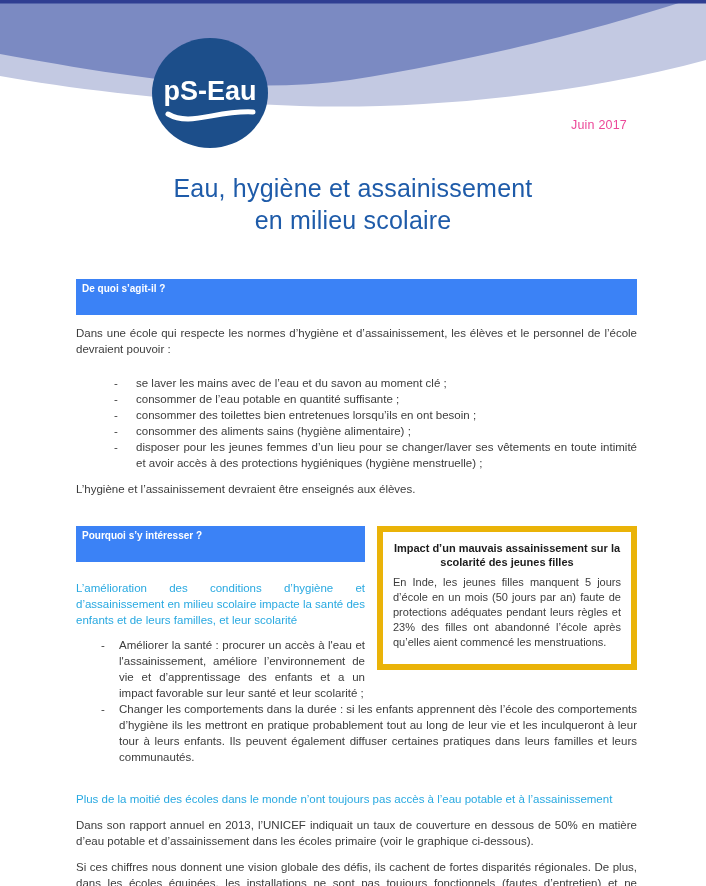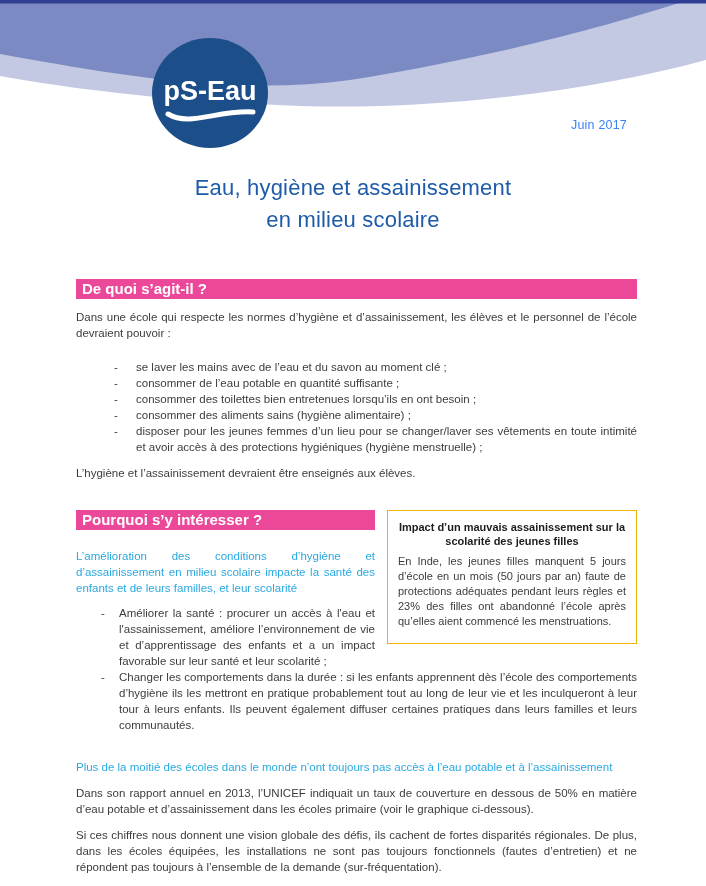--- a/index.html
+++ b/index.html
@@ -5,46 +5,46 @@
   html,body{margin:0;padding:0;background:#ffffff;}
   body{
     width:706px;height:886px;position:relative;overflow:hidden;
     font-family:"Liberation Sans", sans-serif;
     -webkit-font-smoothing:antialiased;
   }
   
   .header{position:relative;width:706px;height:160px;}
   .header svg.waves{position:absolute;top:0;left:0;display:block;}
   .logo{position:absolute;top:38px;left:152px;width:116px;height:110px;}
-  .date{position:absolute;top:118px;right:79px;font-size:12.5px;color:#3b82f6;letter-spacing:.2px;}
+  .date{position:absolute;top:118px;right:79px;font-size:12.5px;color:#ec4899;letter-spacing:.2px;}
   
   .doc-title{
     margin-top:12px;text-align:center;color:#1e5ba9;
-    font-size:22px;line-height:32px;font-weight:500;letter-spacing:.2px;
+    font-size:25px;line-height:32px;font-weight:500;letter-spacing:.2px;
   }
   
   .content{margin:0 69px 0 76px;color:#3c3c3c;font-size:11.5px;line-height:16px;}
   .section-bar{
-    background:#ec4899;color:#ffffff;font-weight:bold;font-size:15px;
-    line-height:20px;height:20px;padding:0 0 0 6px;overflow:hidden;
+    background:#3b82f6;color:#ffffff;font-weight:bold;font-size:10px;
+    line-height:20px;height:20px;padding:0 0 16px 6px;overflow:hidden;
   }
   .bar1{margin-top:43px;}
   p.body{ text-align:justify;margin:10px 0 0 0;}
   .bullets{margin-top:18px;}
   .bullet{
     text-align:justify;margin:0;
     padding-left:60px;text-indent:-22px;
   }
   .bullet .dash{display:inline-block;width:22px;text-indent:0;}
   .outro{margin-top:11px;}
   
   .section2{margin-top:29px;}
   .side-box{
     float:right;width:228px;margin-left:12px;margin-bottom:6px;
-    border:1px solid #eab308;padding:7px 10px 8px 10px;
+    border:6px solid #eab308;padding:7px 10px 8px 10px;
     font-size:11px;line-height:15px;
   }
   .side-box .box-title{font-weight:bold;text-align:center;font-size:11px;line-height:14px;margin:2px 0 6px 0;color:#1c1c1c;}
   .side-box .box-body{text-align:justify;margin:0 0 6px 0;}
   .side-box .box-source{font-size:9.5px;line-height:12.5px;text-align:left;margin:0;}
   .side-box .src-link{color:#29a9e1;text-decoration:underline;cursor:pointer;}
   .blue-intro{color:#29a9e1;text-align:justify;margin:18px 0 0 0;}
   .bullets2{margin-top:9px;}
   .bullet2{
     text-align:justify;margin:0;

